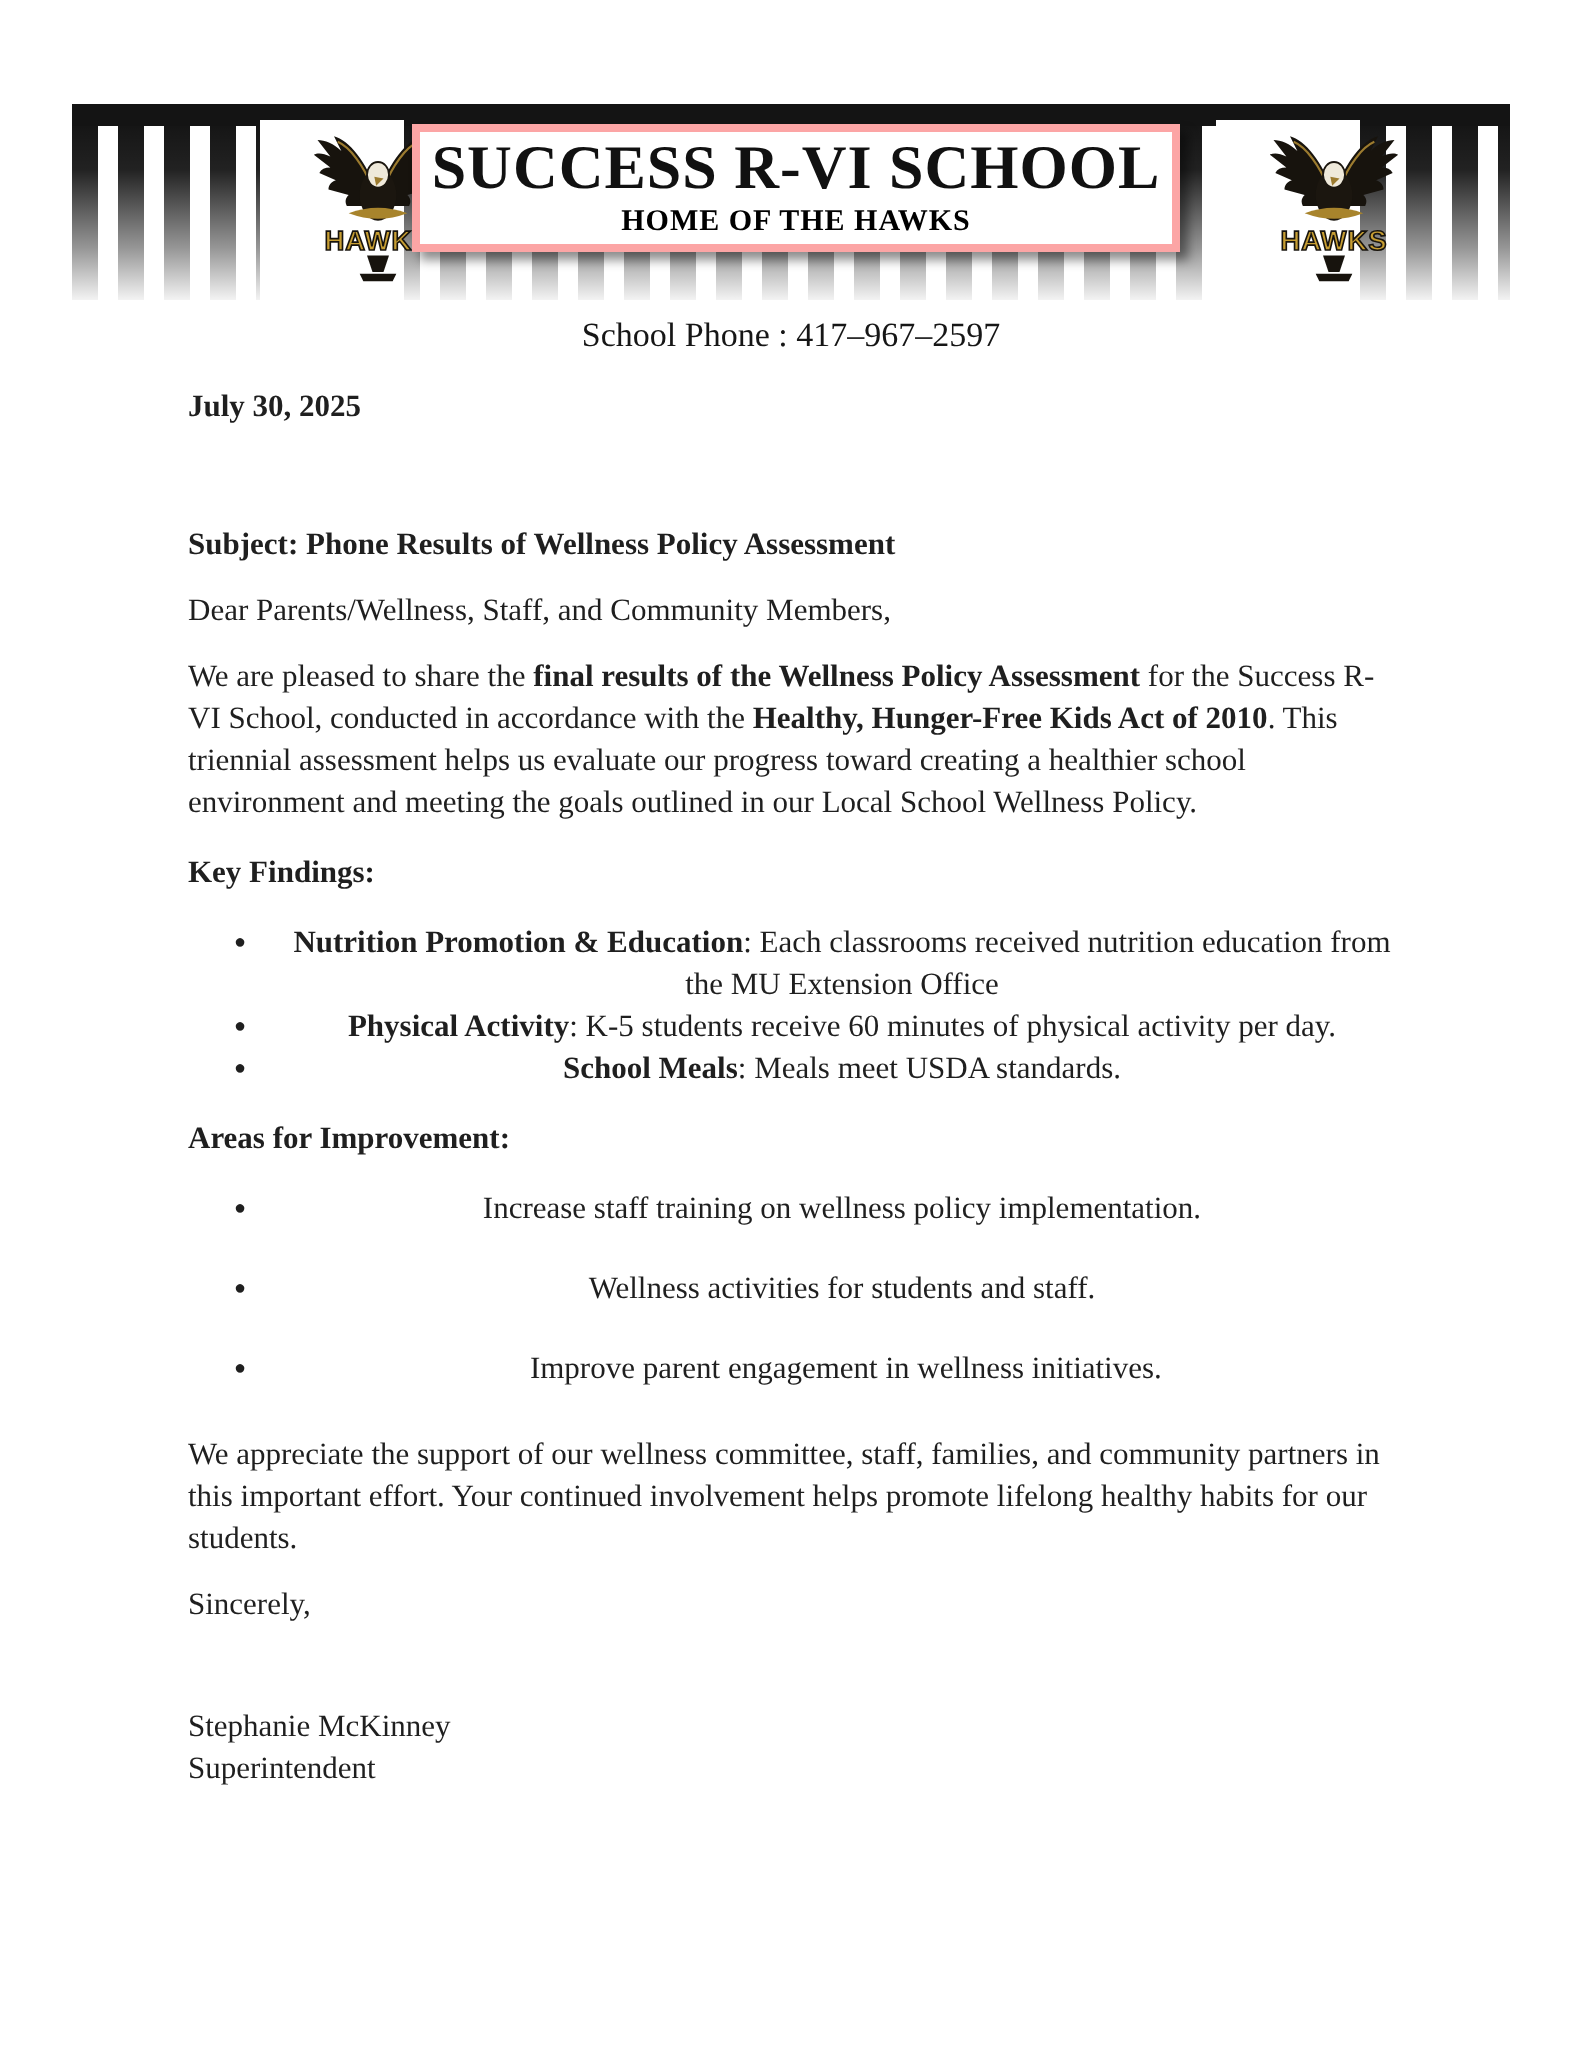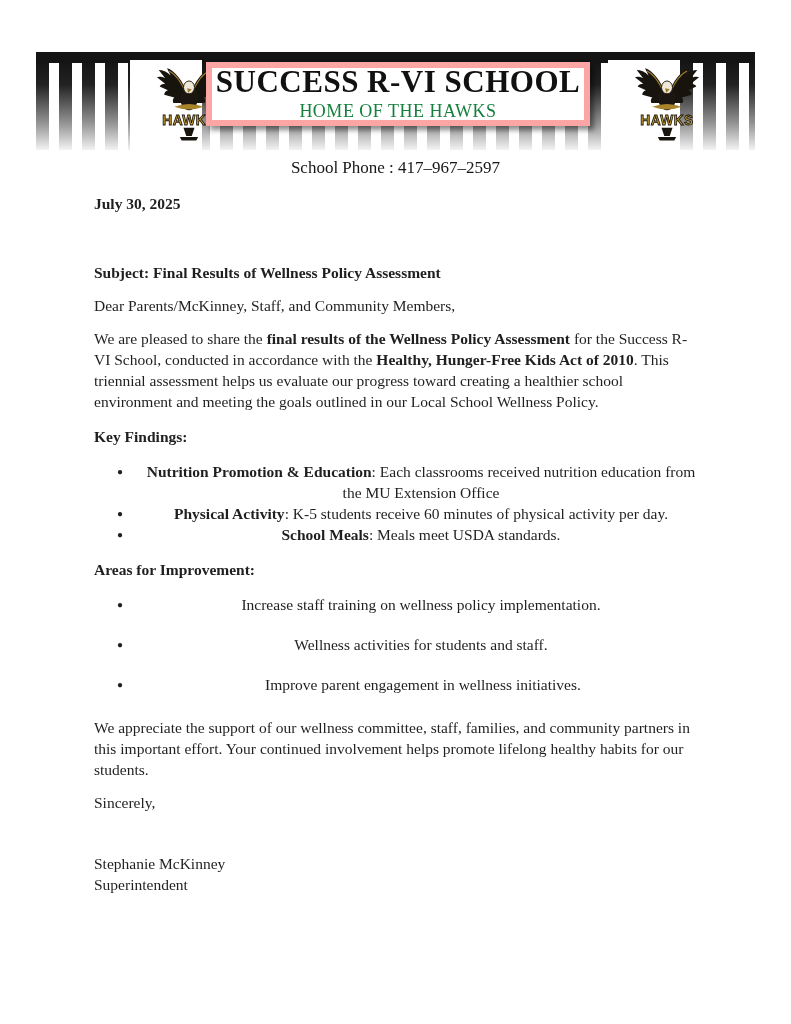--- a/index.html
+++ b/index.html
@@ -37,32 +37,32 @@
     width: 72px; height: 90px;
     background: #ffffff;
     display: flex; align-items: center; justify-content: center; padding-left: 45px;
   }
   .hawk-panel.left  { left: 94px; }
   .hawk-panel.right { left: 572px; }
   .title-box {
     position: absolute; left: 170px; top: 10px;
     width: 384px; height: 64px;
     background: #ffffff;
-    border: 6px solid #fca5a5;
+    border: 4px solid #fca5a5;
     box-shadow: 4px 4px 5px rgba(0,0,0,0.45);
     display: flex; flex-direction: column;
     align-items: center; justify-content: center;
     z-index: 2;
   }
   .school-name {
     font-size: 31px; font-weight: bold; color: #111111;
     letter-spacing: 0.5px; line-height: 1.05; white-space: nowrap;
   }
   .school-tagline {
-    font-size: 18px; font-weight: normal; color: #15803d;
+    font-size: 15px; font-weight: bold; color: #000000;
     letter-spacing: 0.5px; margin-top: 2px; white-space: nowrap;
   }
 
   
   .address-block {
     margin-top: 8px;
     text-align: center;
     font-size: 17px;
     line-height: 19px;
     color: #161616;
@@ -148,22 +148,22 @@
       </div>
     </div>
   </div>
 
   <div class="address-block">
     <div>School Phone : 417–967–2597</div>
   </div>
 
   <div class="letter">
     <div class="date">July 30, 2025</div>
-    <div class="subject">Subject: Final Results of Wellness Policy Assessment</div>
-    <div class="salutation">Dear Parents/McKinney, Staff, and Community Members,</div>
+    <div class="subject">Subject: Phone Results of Wellness Policy Assessment</div>
+    <div class="salutation">Dear Parents/Wellness, Staff, and Community Members,</div>
     <p class="intro"><span>We are pleased to share the </span><b>final results of the Wellness Policy Assessment</b><span> for the Success R-VI School, conducted in accordance with the </span><b>Healthy, Hunger-Free Kids Act of 2010</b><span>. This triennial assessment helps us evaluate our progress toward creating a healthier school environment and meeting the goals outlined in our Local School Wellness Policy.</span></p>
 
     <div class="kf-heading">Key Findings:</div>
     <ul class="bullets">
         <li><b>Nutrition Promotion &amp; Education</b>: Each classrooms received nutrition education from the MU Extension Office</li>
         <li><b>Physical Activity</b>: K-5 students receive 60 minutes of physical activity per day.</li>
         <li><b>School Meals</b>: Meals meet USDA standards.</li>
       </ul>
 
     <div class="imp-heading">Areas for Improvement:</div>

